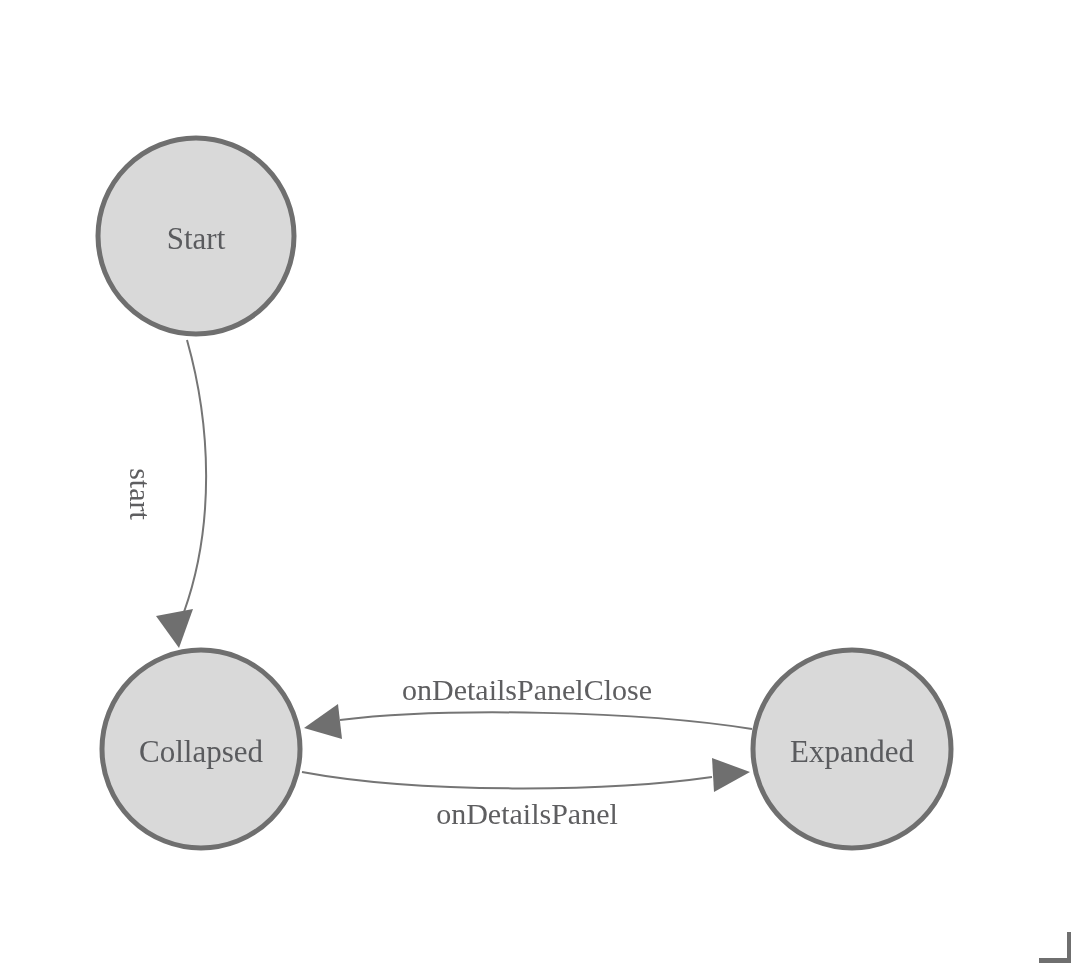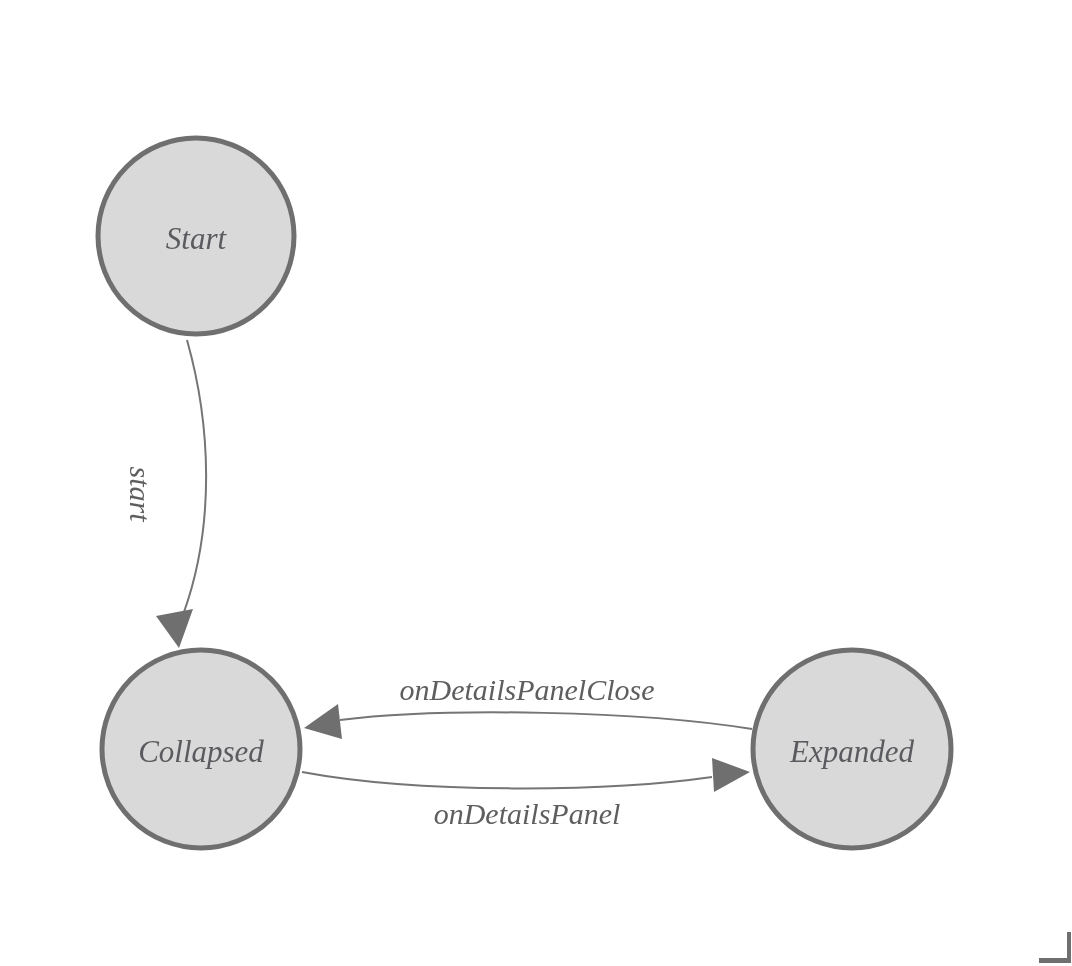--- a/index.html
+++ b/index.html
@@ -10,21 +10,20 @@
   body {
     width: 1072px;
     height: 966px;
     overflow: hidden;
     position: relative;
     font-family: "Liberation Serif", "DejaVu Serif", serif;
   }
   #diagram-wrap {
     position: absolute;
     inset: 0;
-    font-style: italic;
   }
   svg text {
     font-family: "Liberation Serif", "DejaVu Serif", serif;
   }
   #resize-corner {
     position: absolute;
     right: 0;
     bottom: 3px;
     width: 32px;
     height: 31px;

